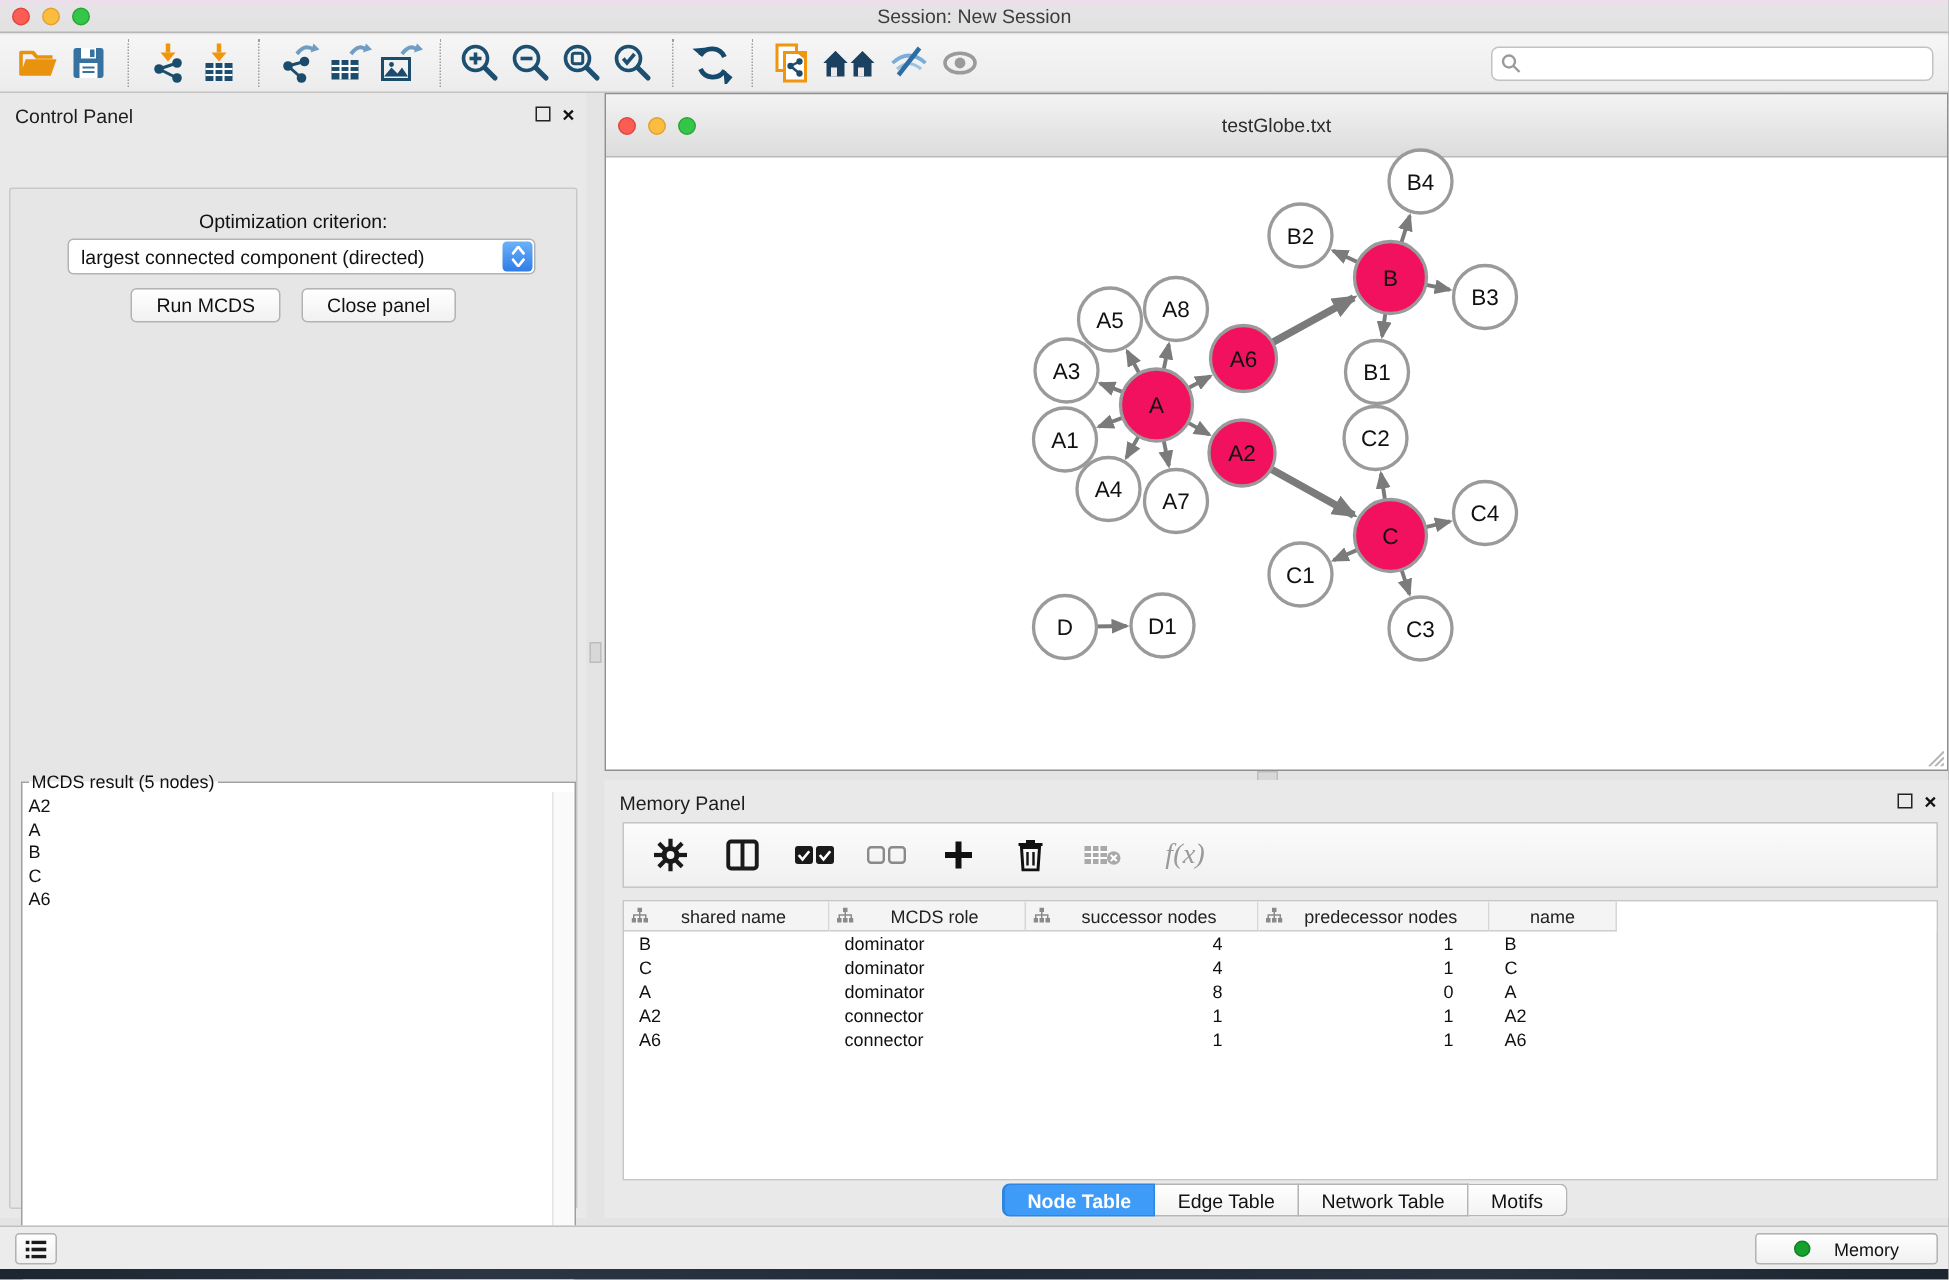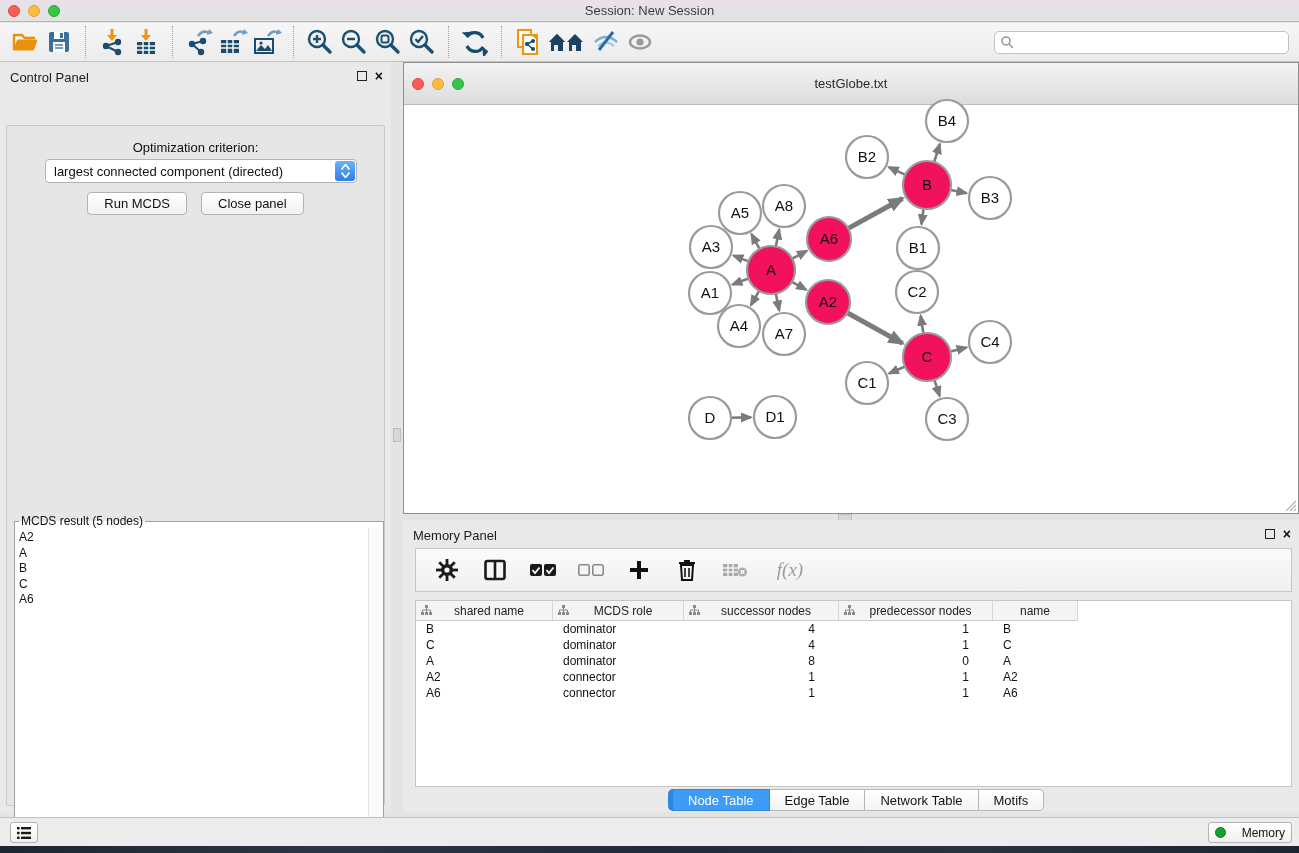--- a/index.html
+++ b/index.html
@@ -92,31 +92,31 @@
   .th-icon { position:absolute; left:5px; top:4px; }
   .th-fill { flex:1; background:#fff; }
   .tr-row { display:flex; height:16px; }
   .td-cell { font-size:12px; color:#111; line-height:16px; white-space:nowrap; overflow:hidden; }
   .td-left { padding-left:10px; text-align:left; }
   .td-right { padding-right:24px; text-align:right; }
   #tp-tabs { position:absolute; left:265px; top:269px; display:flex; }
   .tp-tab { height:22px; padding:0 15px; font-size:13px; display:flex; align-items:center;
     background:linear-gradient(#ffffff,#f3f3f3); border:1px solid #b5b5b5; border-left:none;
     color:#111; cursor:pointer; }
-  .tp-tab:first-child { border-left:5px solid #7f1d1d; border-radius:5px 0 0 5px; }
+  .tp-tab:first-child { border-left:2px solid #7f1d1d; border-radius:5px 0 0 5px;font-weight:bold; }
   .tp-tab:last-child { border-radius:0 5px 5px 0; }
   .tp-tab.active { background:#3e9cf8; border-color:#2f86e0; color:#fff; }
 
   
   #status-bar { position:absolute; left:0; top:817px; width:1299px; height:29px;
     background:#ececec; border-top:1px solid #c0c0c0; }
   #status-list-btn { position:absolute; left:10px; top:4px; width:28px; height:21px;
     background:linear-gradient(#ffffff,#f0f0f0); border:1px solid #b3b3b3; border-radius:3px;
     display:flex; align-items:center; justify-content:center; cursor:pointer; }
-  #memory-btn { position:absolute; right:7px; top:4px; height:21px; padding:0 6px;
+  #memory-btn { position:absolute; right:7px; top:4px; height:21px; padding:0 25px;
     background:linear-gradient(#ffffff,#f0f0f0); border:1px solid #b3b3b3; border-radius:3px;
     display:flex; align-items:center; gap:16px; font-size:12px; color:#111; cursor:pointer; }
   #memory-dot { width:11px; height:11px; border-radius:50%; background:#16a02c; border:1px solid #0d8220; }
   #desktop-strip { position:absolute; left:0; top:846px; width:1299px; height:7px;
     background:linear-gradient(90deg,#1d2530,#2c3544 25%,#202a38 50%,#2a3240 75%,#1c2430); }
 </style>
 </head>
 <body>
 
 <div id="app">

